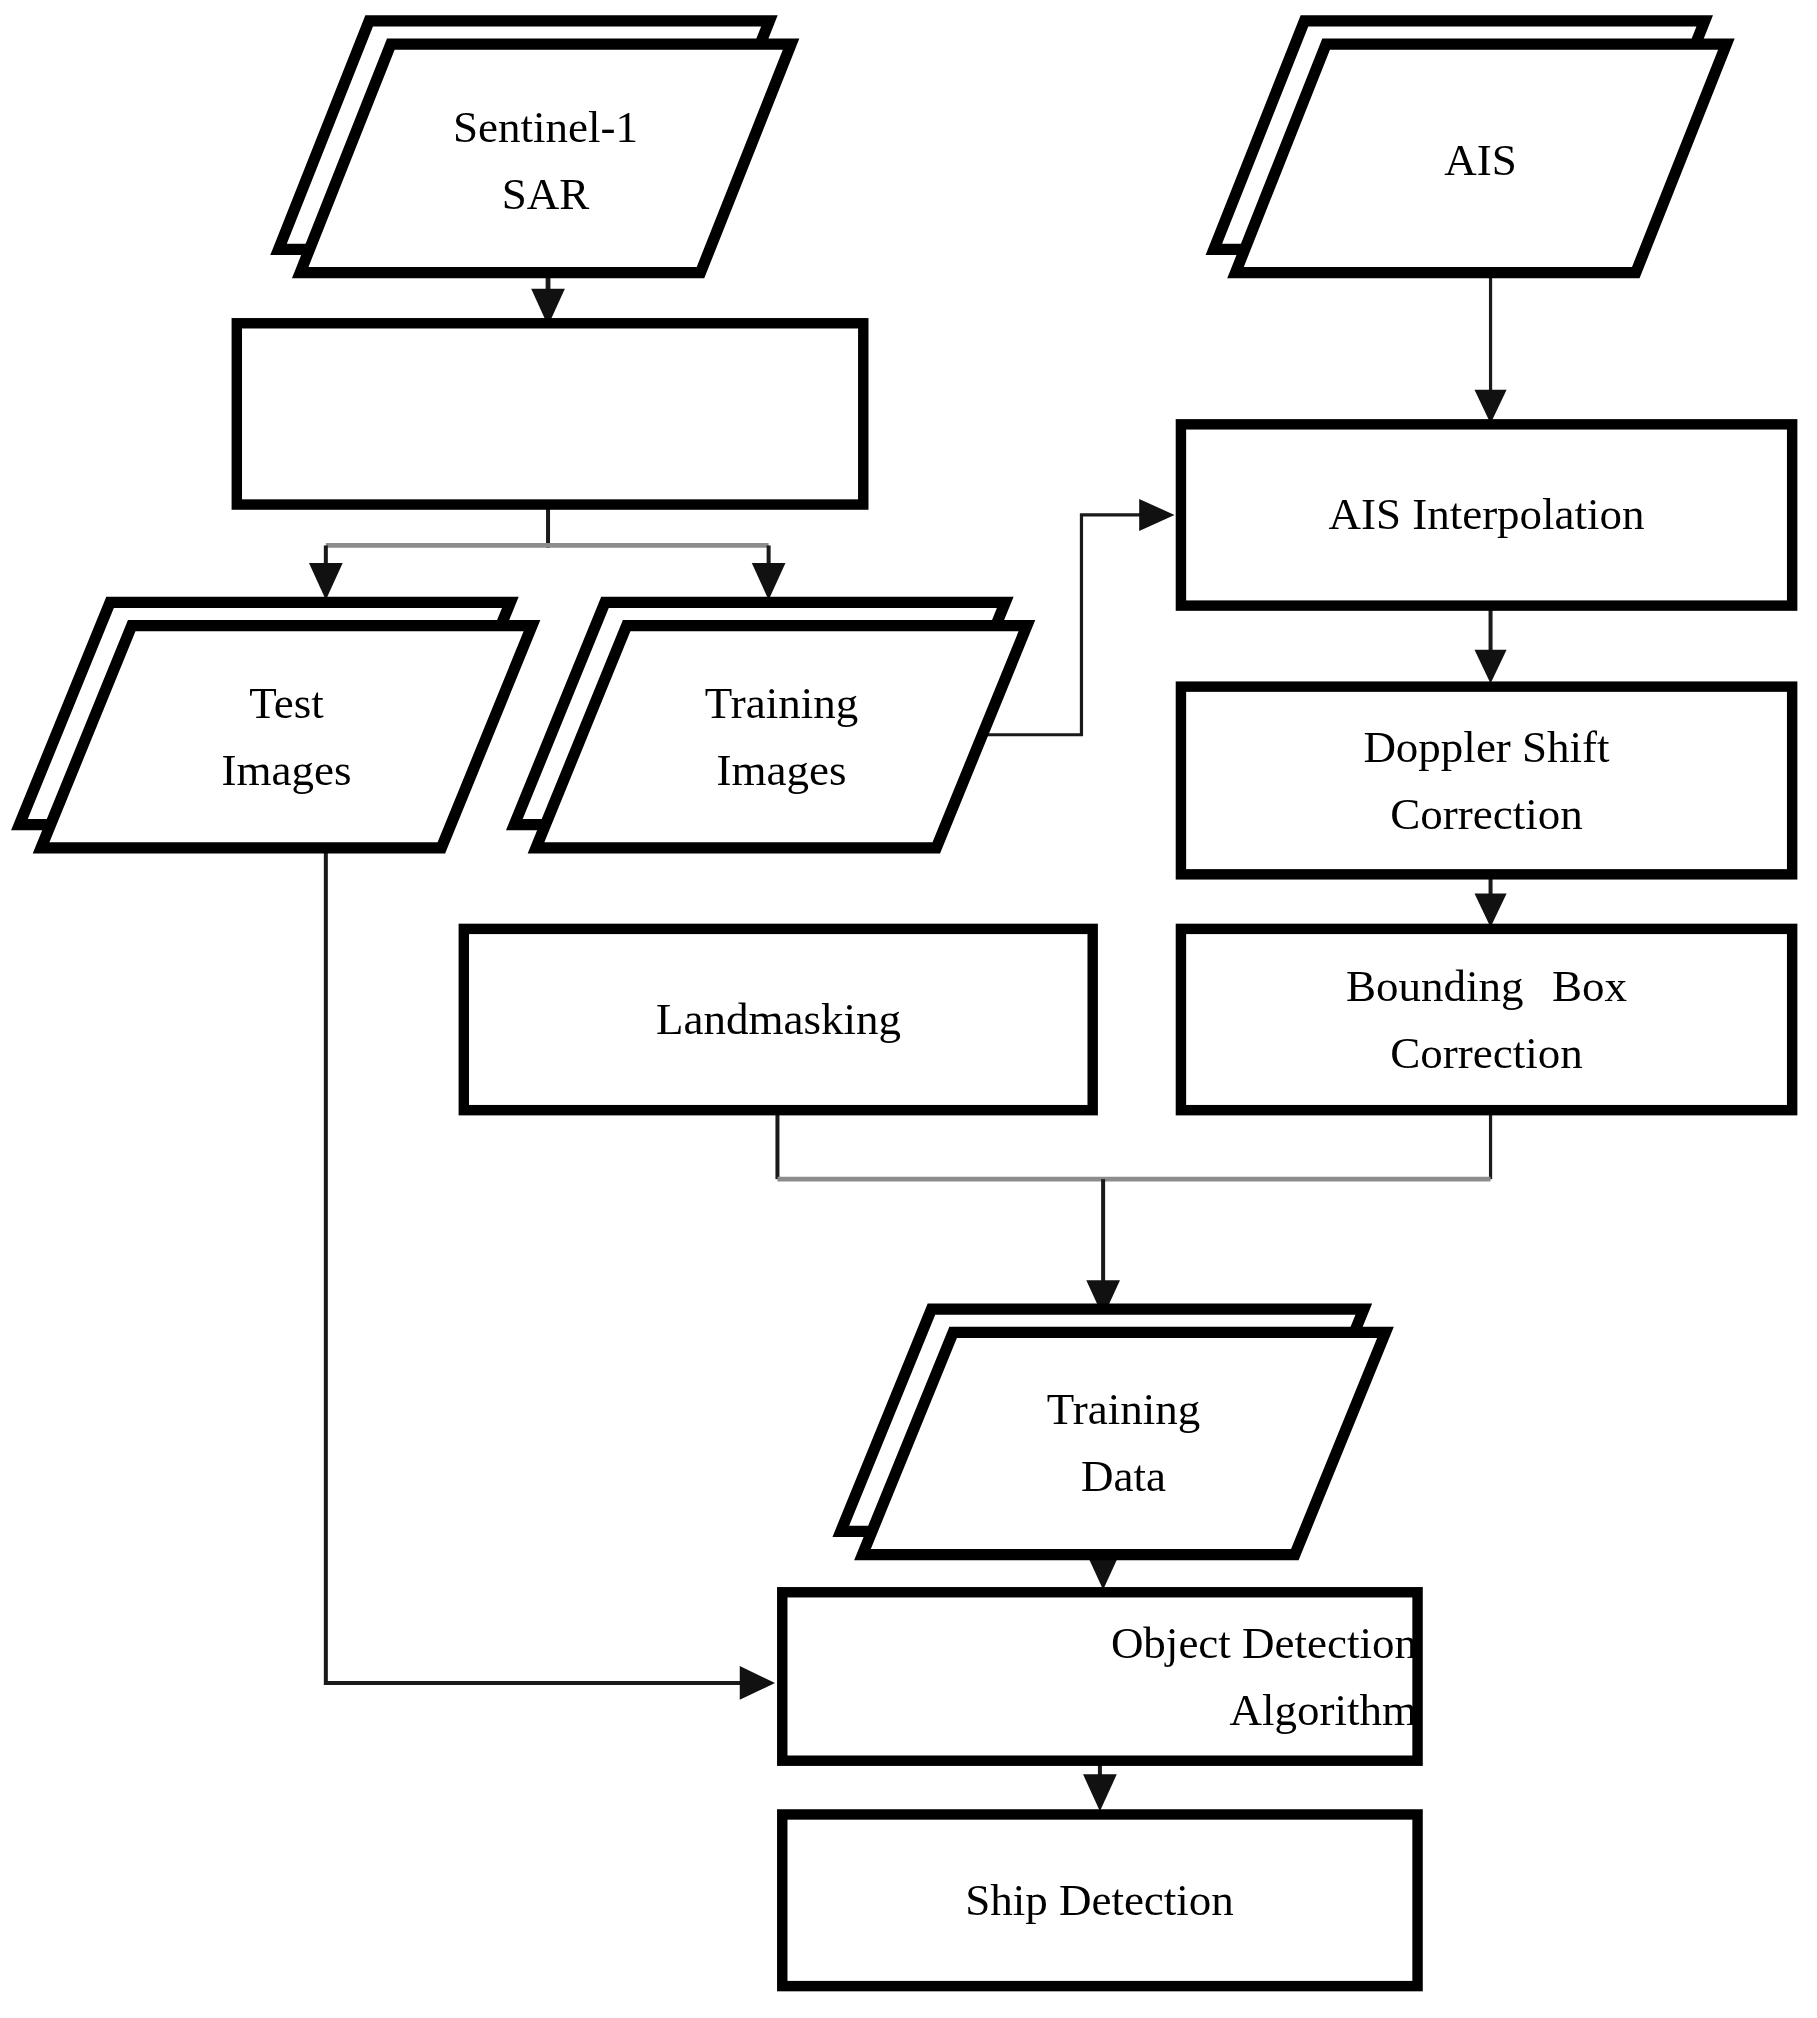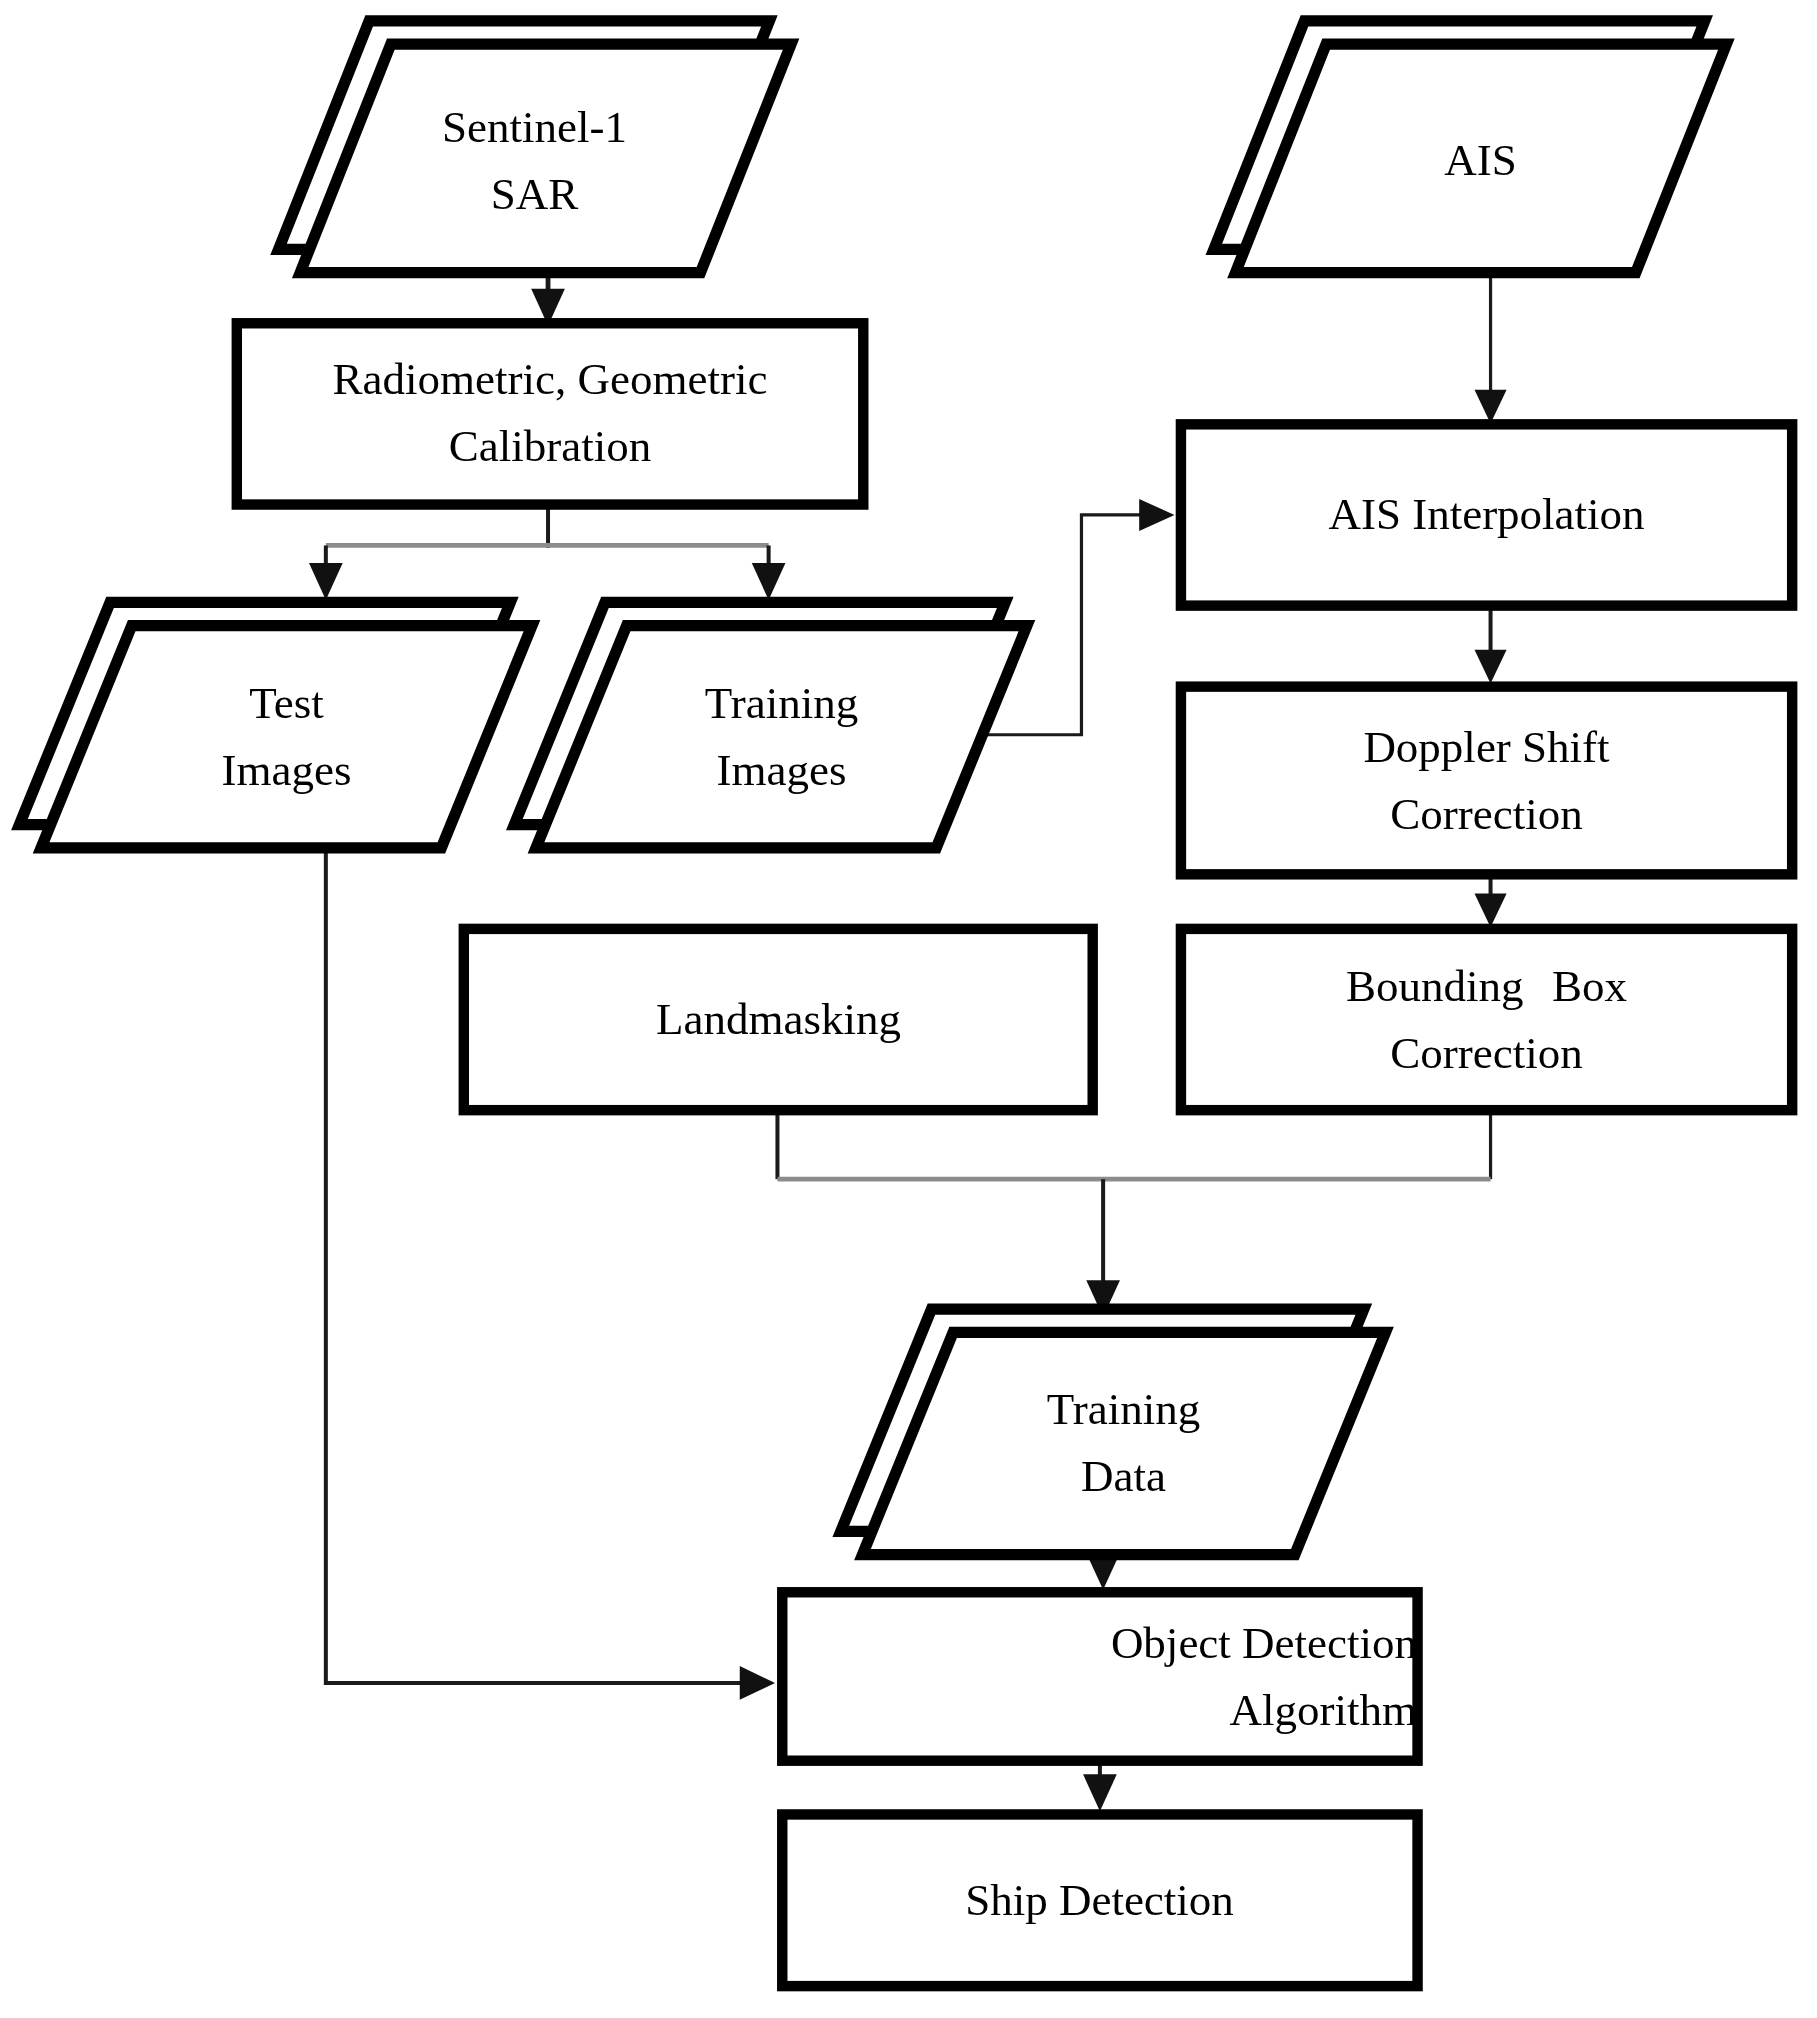--- a/index.html
+++ b/index.html
@@ -113,34 +113,30 @@
 
     <rect x="295" y="403" width="781" height="226" fill="#ffffff" stroke="#000000" stroke-width="13"></rect>
     <rect x="1472" y="529" width="762" height="226" fill="#ffffff" stroke="#000000" stroke-width="13"></rect>
     <rect x="1472" y="856" width="762" height="234" fill="#ffffff" stroke="#000000" stroke-width="13"></rect>
     <rect x="1472" y="1158" width="762" height="226" fill="#ffffff" stroke="#000000" stroke-width="13"></rect>
     <rect x="578" y="1158" width="784" height="226" fill="#ffffff" stroke="#000000" stroke-width="13"></rect>
     <rect x="975" y="1985" width="792" height="210" fill="#ffffff" stroke="#000000" stroke-width="13"></rect>
     <rect x="975" y="2262" width="792" height="214" fill="#ffffff" stroke="#000000" stroke-width="13"></rect>
   </svg>
 
-  <div class="label" style="left:334px;top:90px;width:401px;height:141px;">
+  <div class="label" style="left:345px;top:90px;width:401px;height:141px;">
     <span>Sentinel-1</span>
     <span>SAR</span>
   </div>
 
   <div class="label" style="left:1280px;top:90px;width:401px;height:141px;">
     <span>AIS</span>
 
   </div>
 
-  <div class="label" style="left:237px;top:333px;width:626px;height:160px;">
-    <span>Radiometric, Geometric</span>
-    <span>Calibration</span>
-  </div>
 
   <div class="label" style="left:86px;top:666px;width:401px;height:141px;">
     <span>Test</span>
     <span>Images</span>
   </div>
 
   <div class="label" style="left:581px;top:666px;width:401px;height:141px;">
     <span>Training</span>
     <span>Images</span>
   </div>

